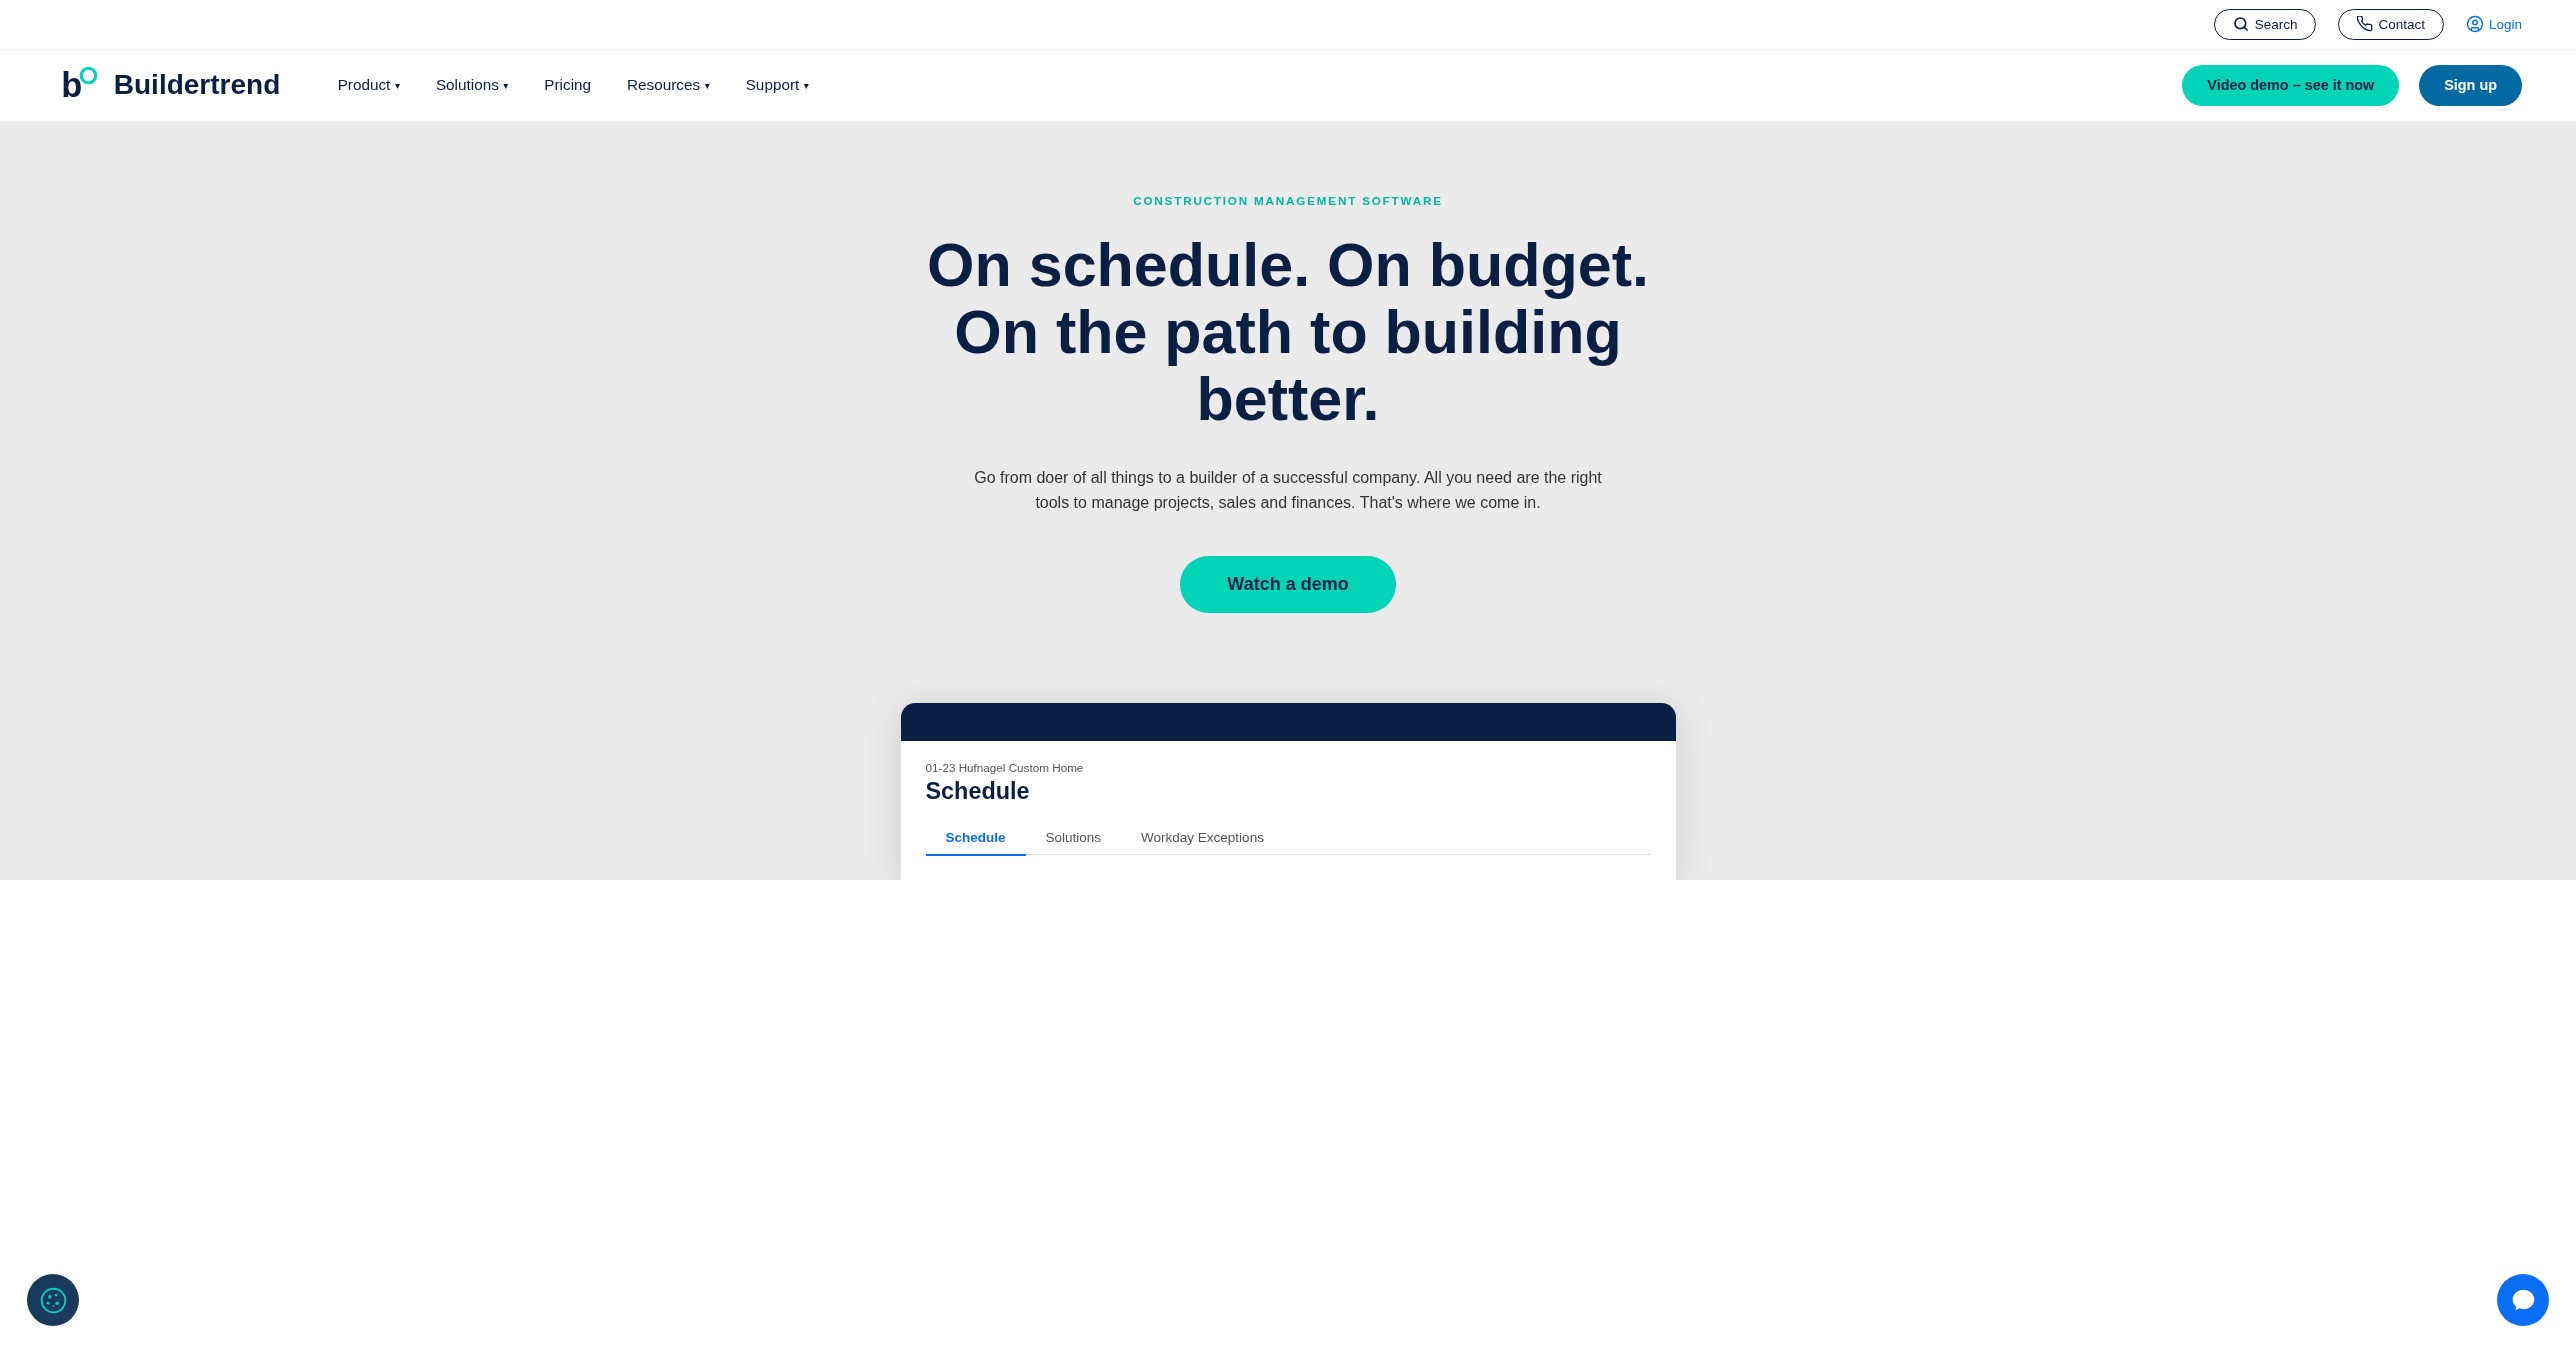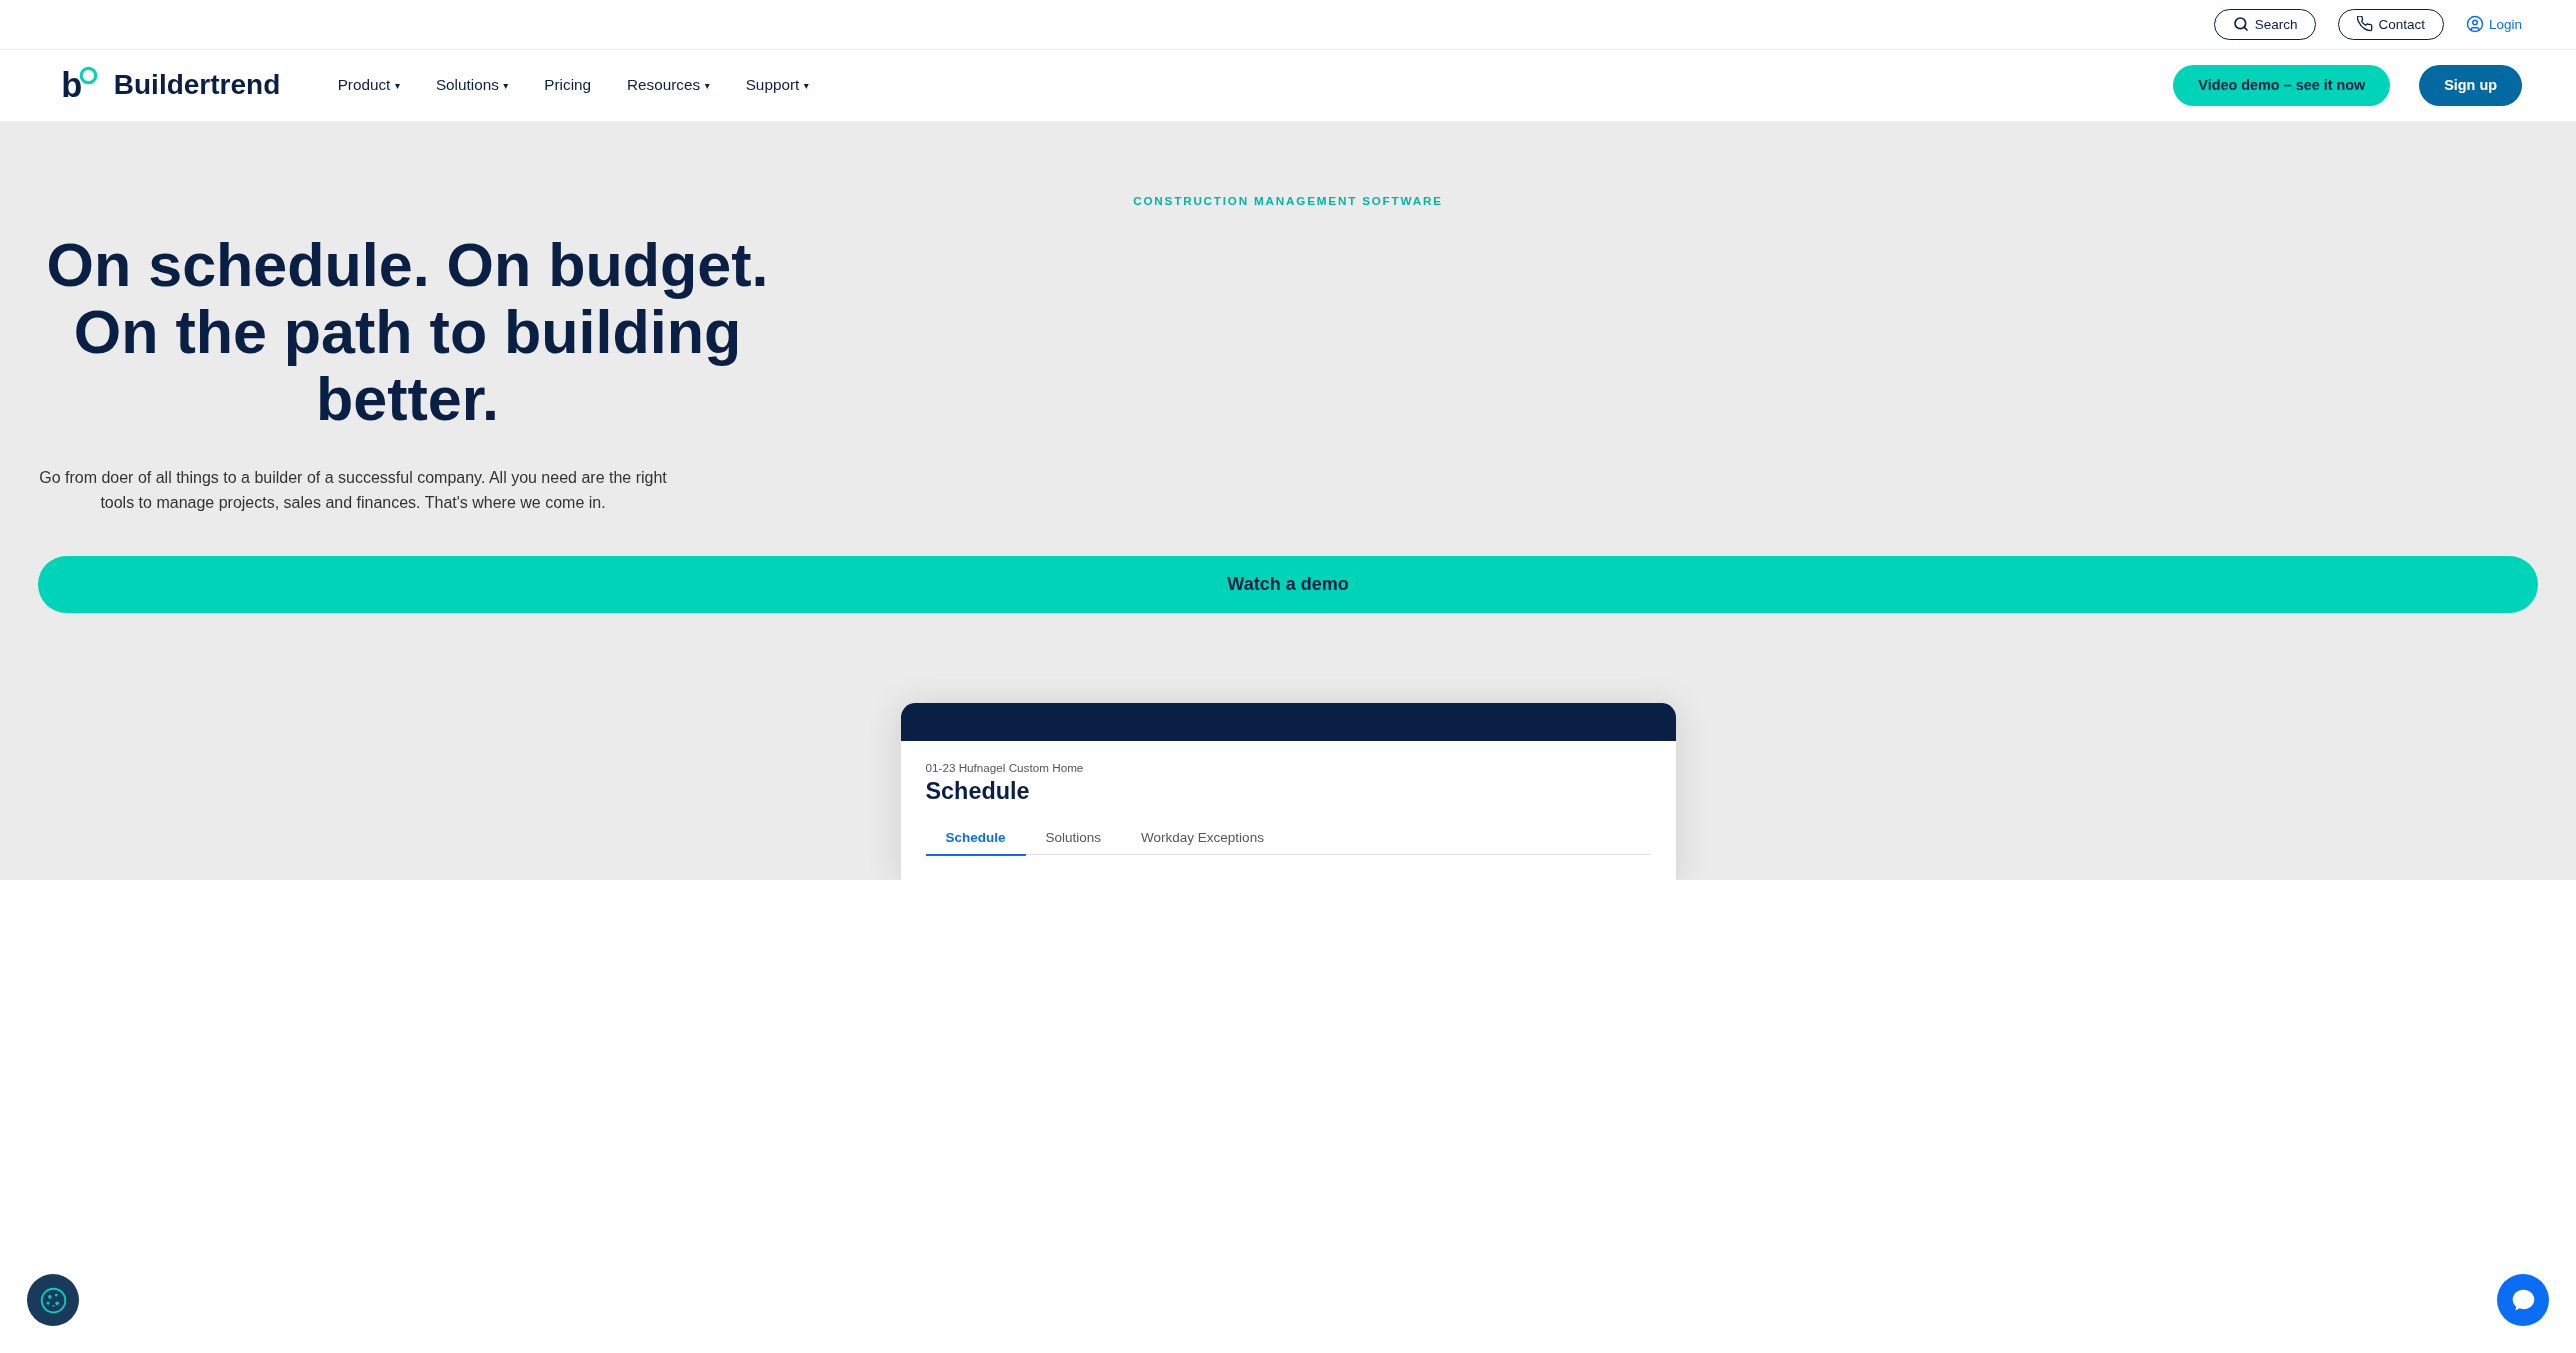--- a/index.html
+++ b/index.html
@@ -84,21 +84,21 @@
       border: none;
       background: none;
     }
     .nav-item .chevron {
       font-size: 10px;
       color: #0a1f44;
     }
     .nav-cta-area {
       display: flex;
       align-items: center;
-      gap: 29px;
+      gap: 20px;
     }
     .btn-video-demo {
       background: #00d4b8;
       color: #0a1f44;
       font-weight: 700;
       font-size: 14.4px;
       border: none;
       border-radius: 36px;
       padding: 12.6px 25px;
       cursor: pointer;
@@ -112,23 +112,24 @@
       border: none;
       border-radius: 36px;
       padding: 12.6px 25px;
       cursor: pointer;
       text-align: center;
     }
 
     
     .hero {
       background: #ebebeb;
-      padding: 72px 38px 54px;
+      padding: 72px 58px 54px;
       display: flex;
       flex-direction: column;
+      align-items: center;
       text-align: center;
     }
     .hero-eyebrow {
       font-size: 11.7px;
       font-weight: 700;
       letter-spacing: 1.8px;
       color: #00b8a0;
       text-transform: uppercase;
       margin-bottom: 25px;
     }

